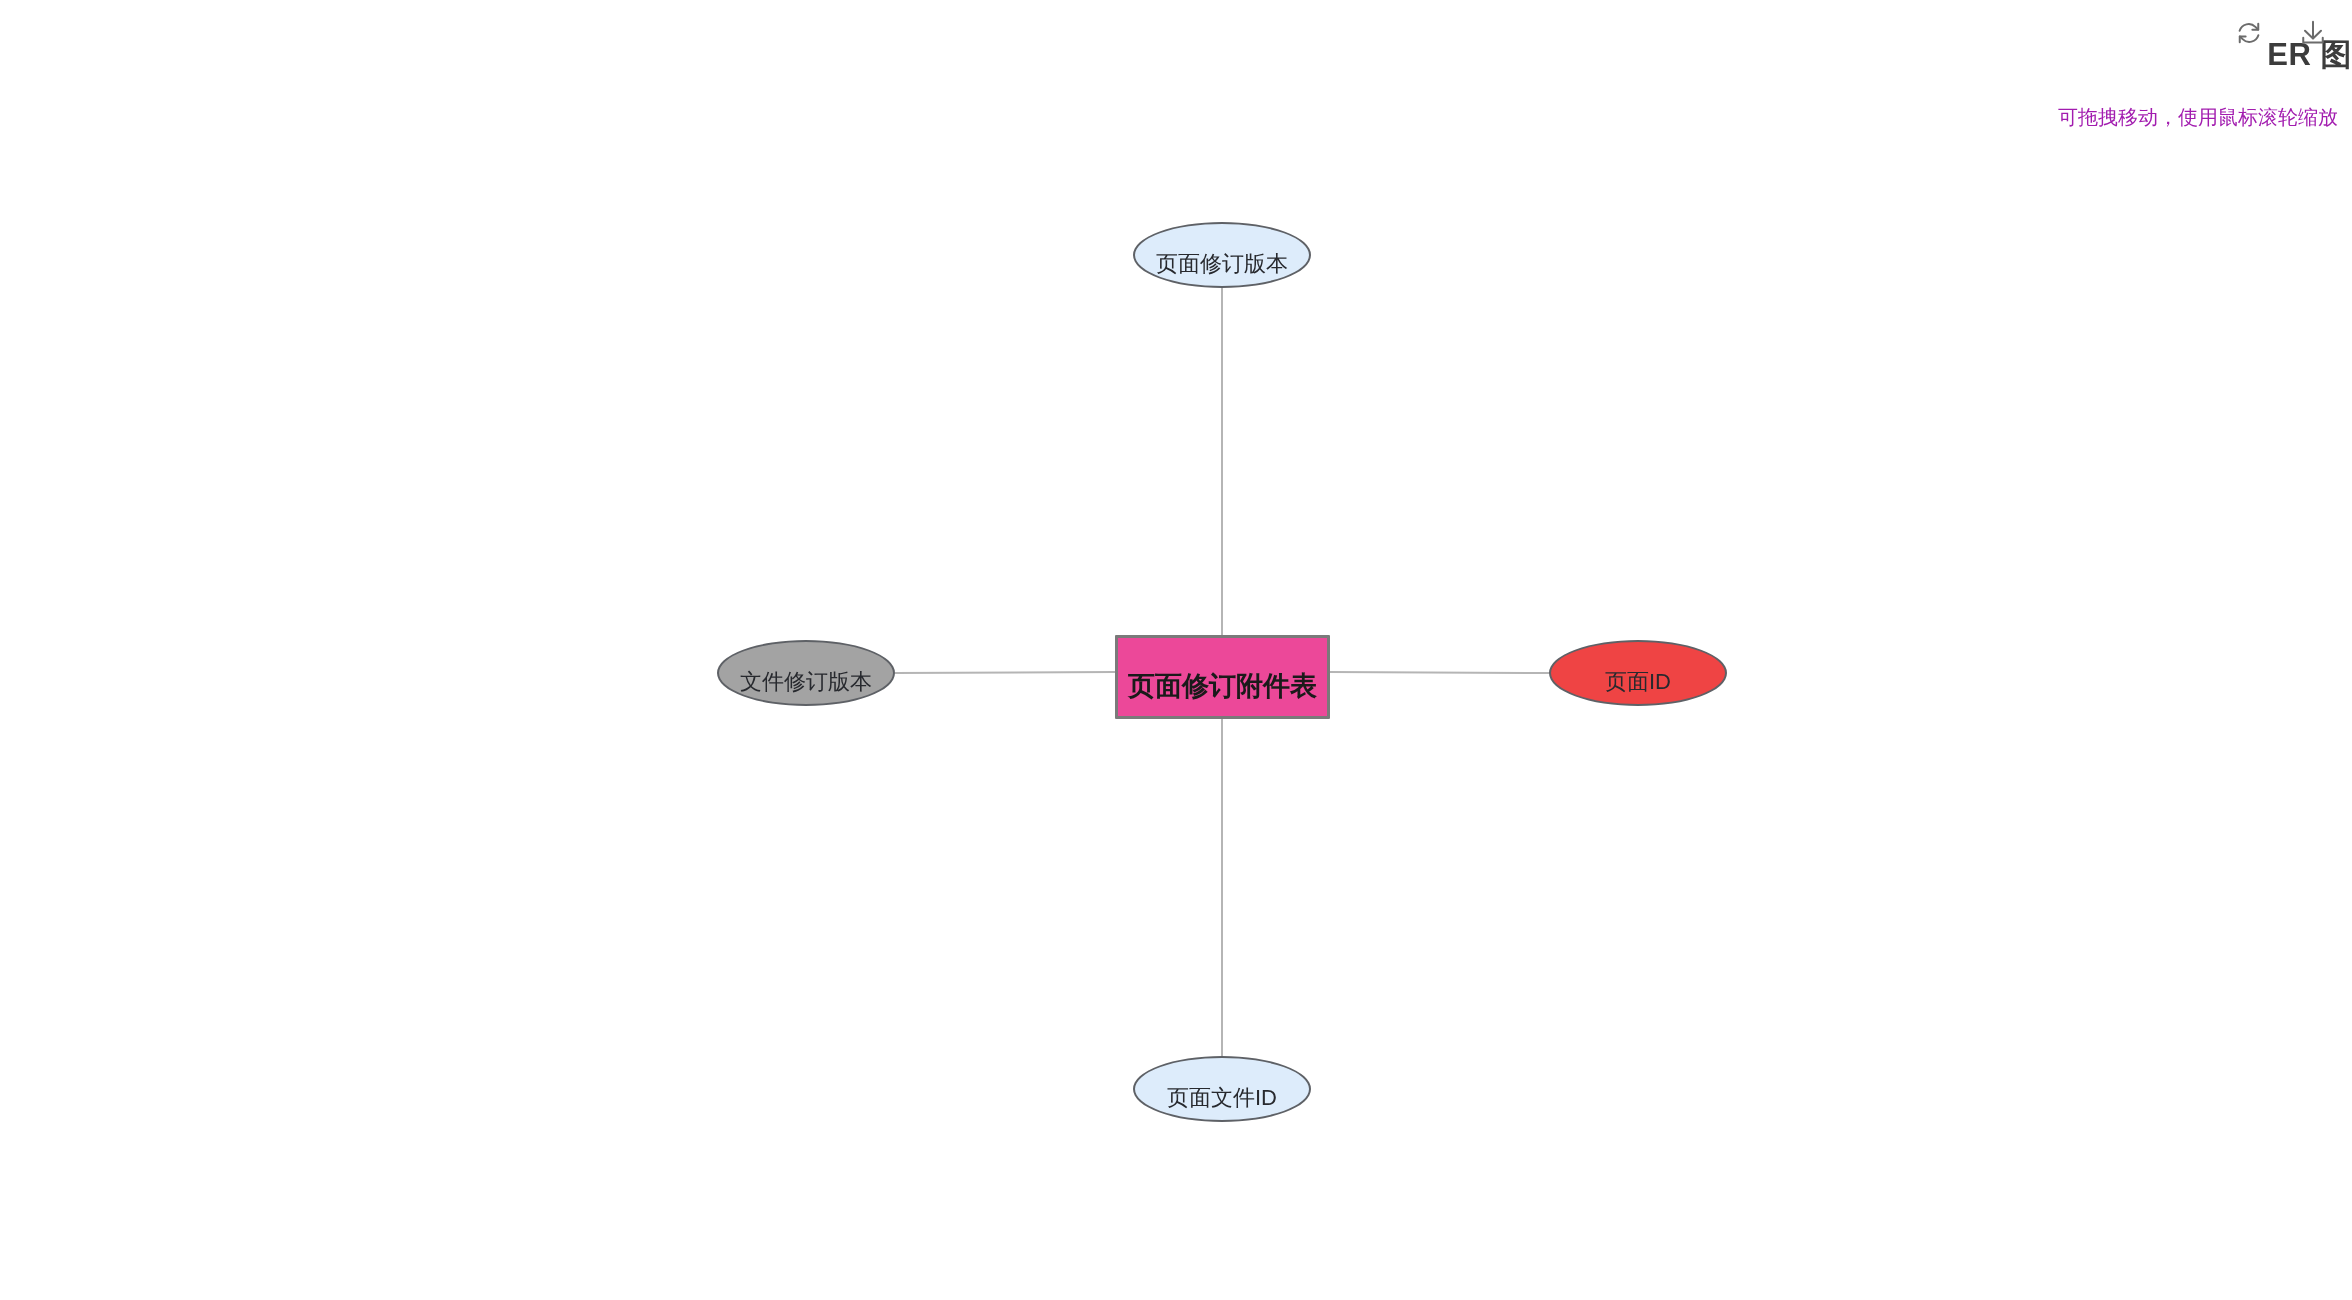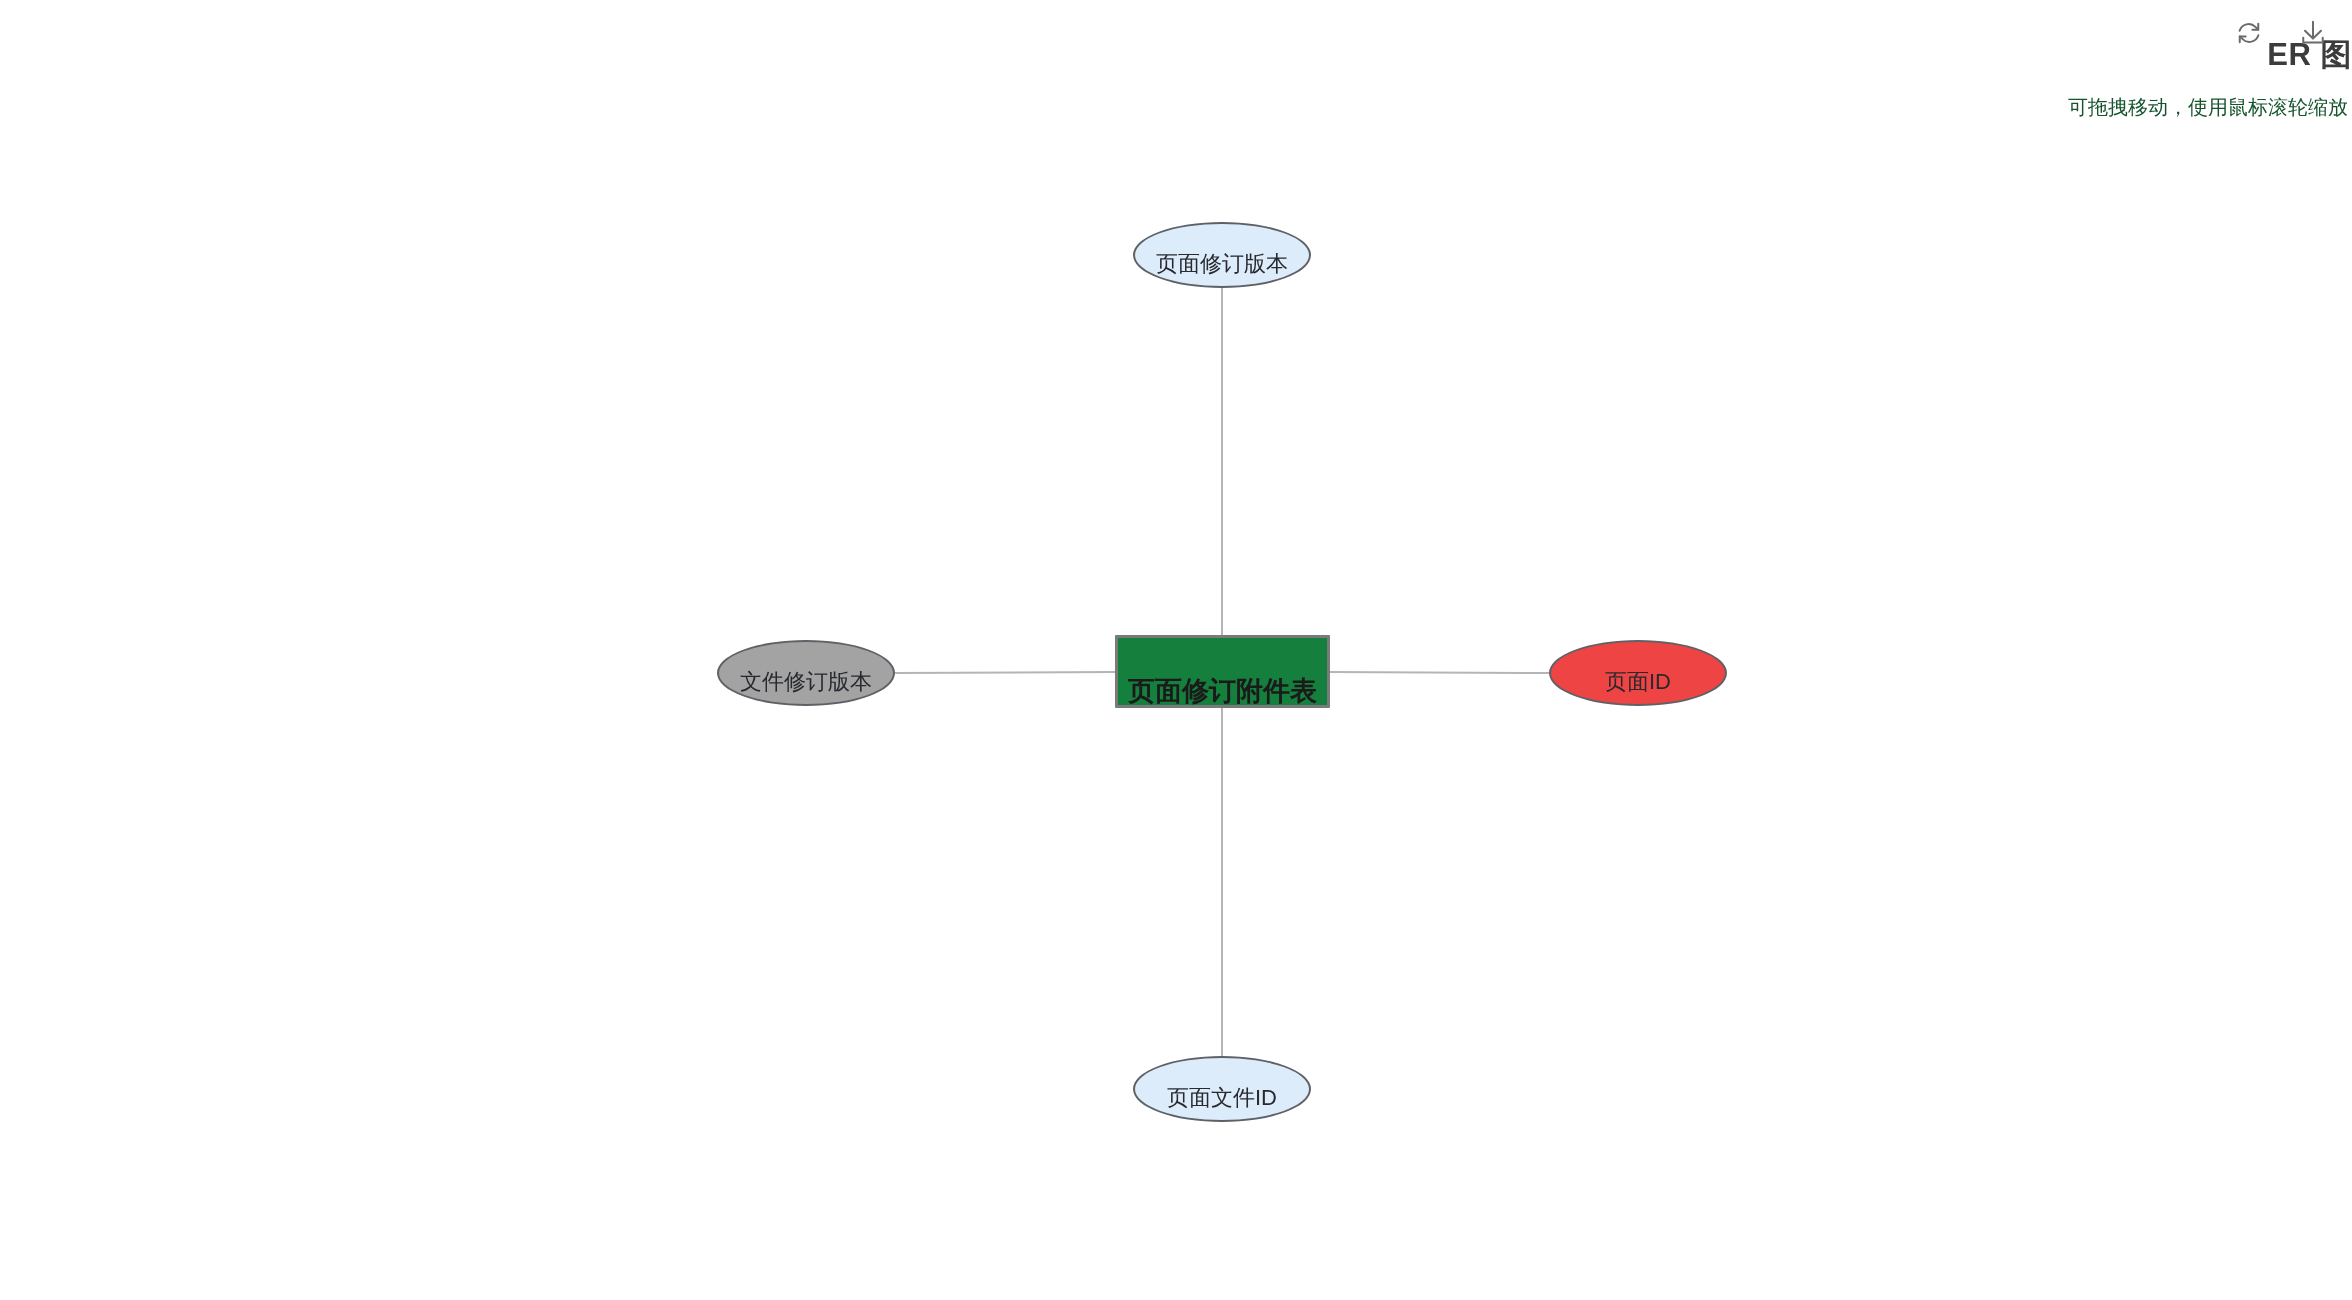--- a/index.html
+++ b/index.html
@@ -51,25 +51,25 @@
   .page-title {
     margin: 0;
     padding-top: 38px;
     font-size: 31px;
     font-weight: bold;
     color: #3c3c3c;
     letter-spacing: 0.5px;
     line-height: 1.1;
   }
   .page-subtitle {
-    margin: 4px;
+    margin: 14px;
     padding-top: 19px;
     font-size: 20px;
     font-weight: normal;
-    color: #14532d;
+    color: #a21caf;
     line-height: 1.2;
   }
 
   
   .canvas {
     position: absolute;
     left: 0;
     top: 0;
     width: 2352px;
     height: 1300px;
@@ -158,17 +158,17 @@
       </div>
       <div class="node node-attribute" style="left: 717px; top: 640px; width: 178px; height: 66px; background: #a3a3a3; border-color: rgb(94, 97, 102); font-family: Liberation Serif, serif;">
         <span class="node-label">文件修订版本</span>
       </div>
       <div class="node node-attribute" style="left: 1549px; top: 640px; width: 178px; height: 66px; background: #ef4444; border-color: rgb(94, 97, 102);">
         <span class="node-label">页面ID</span>
       </div>
       <div class="node node-attribute" style="left: 1133px; top: 1056px; width: 178px; height: 66px; background: rgb(221, 236, 251); border-color: rgb(94, 97, 102); align-items: center;">
         <span class="node-label">页面文件ID</span>
       </div>
-      <div class="node node-entity" style="left: 1115px; top: 635px; width: 215px; height: 73px; background: #15803d; border-color: rgb(122, 122, 122); align-items: flex-end;">
+      <div class="node node-entity" style="left: 1115px; top: 635px; width: 215px; height: 84px; background: #ec4899; border-color: rgb(122, 122, 122);">
         <span class="node-label">页面修订附件表</span>
       </div>
     </div>
 </div>
 
 </body></html>

